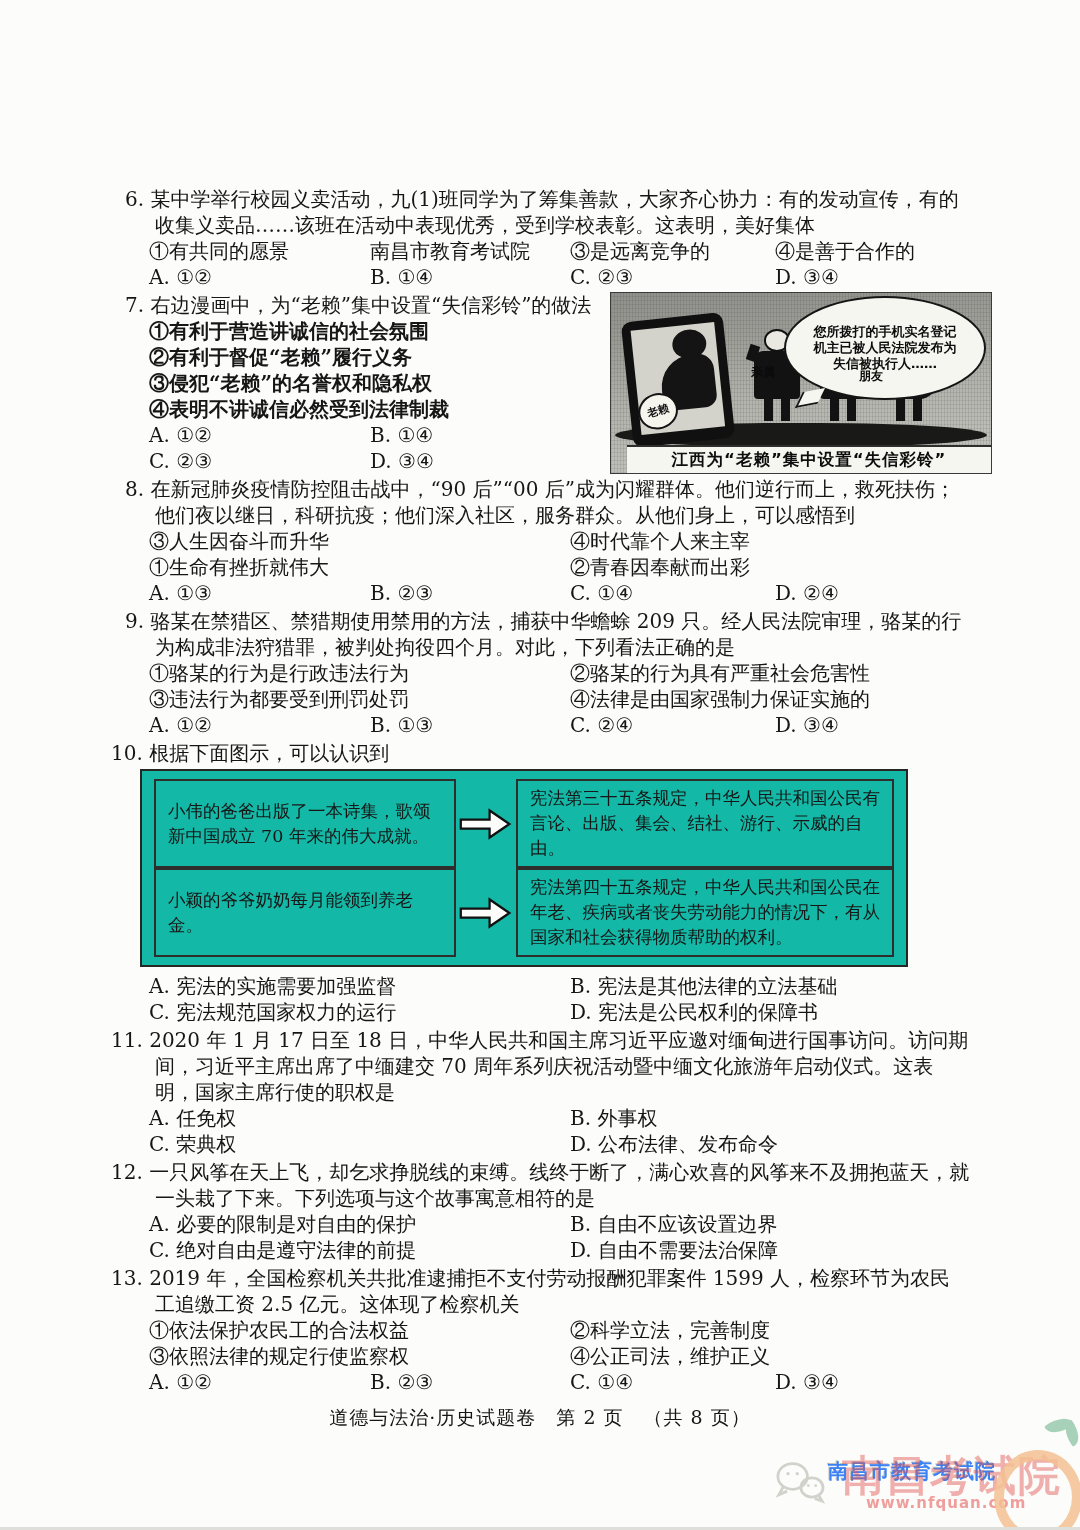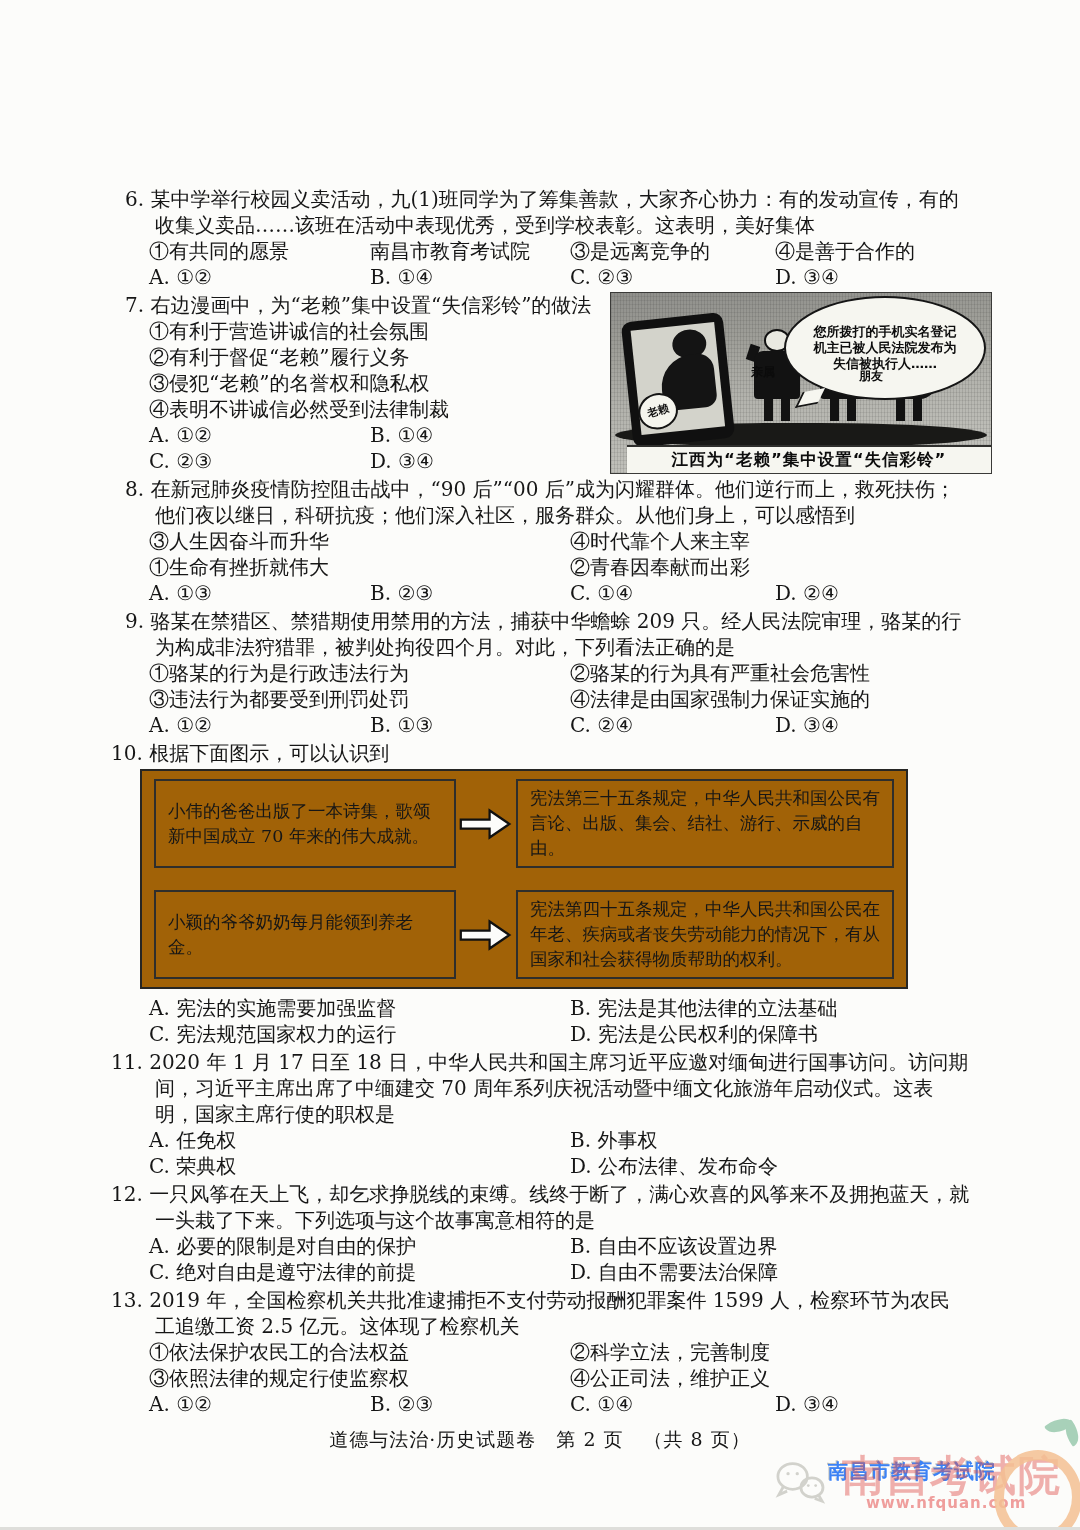--- a/index.html
+++ b/index.html
@@ -19,21 +19,21 @@
   .content { position:absolute; top:186px; left:0; right:0; }
   .q { margin:0 110px 2px 155px; font-size:20px; line-height:26px; }
   .stem { text-indent:-30px; }
   .stem.wide { text-indent:-44px; }
   .row { display:flex; margin-left:-6px; }
   .cols4 > span:nth-child(1){ width:221px; flex:0 0 auto; }
   .cols4 > span:nth-child(2){ width:200px; flex:0 0 auto; }
   .cols4 > span:nth-child(3){ width:205px; flex:0 0 auto; }
   .cols2 > span:first-child{ width:421px; flex:0 0 auto; }
   .cols2n > span:first-child{ width:221px; flex:0 0 auto; }
-  .subline { margin-left:-6px; }
+  .subline { margin-left:-6px;font-weight:bold; }
 
   
   .q7 { }
   .q7wrap { display:flex; }
   .q7text { width:455px; flex:0 0 auto; }
   .cartoon {
     flex:0 0 382px; margin-left:auto; height:182px; position:relative;
     border:1px solid #3a3a38; overflow:hidden;
     background: linear-gradient(175deg,#8f8f8b 0%,#9d9d97 25%,#b3b3ad 55%,#c6c6c0 100%);
     font-family:"DejaVu Sans","Liberation Sans",sans-serif;
@@ -82,21 +82,21 @@
   .cap {
     position:absolute; left:16px; right:0; bottom:0; height:28px; z-index:5;
     background:#f6f6f0; border-top:2px solid #2e2e2c;
     display:flex; align-items:center; justify-content:center;
     font-size:16.5px; font-weight:bold; letter-spacing:1px; color:#0d0d0d;
   }
 
   
   .diagram {
     margin:3px 0 6px -15px; width:768px; border:2px solid #262624;
-    padding:8px 12px; display:flex; flex-direction:column; gap:22px; background:#a16207;
+    padding:8px 12px; display:flex; flex-direction:column; gap:0; background:#14b8a6;
   }
   .drow { display:flex; align-items:center; }
   .dbox {
     border:2px solid #2e2e2c; padding:5px 12px; font-size:17.5px; line-height:25px;
     display:flex; align-items:center;
   }
   .dbox.left { width:302px; align-self:stretch; }
   .dbox.right { flex:1; align-self:stretch; }
   .drow.r1 .dbox { min-height:64px; }
   .drow.r2 .dbox { min-height:84px; }

